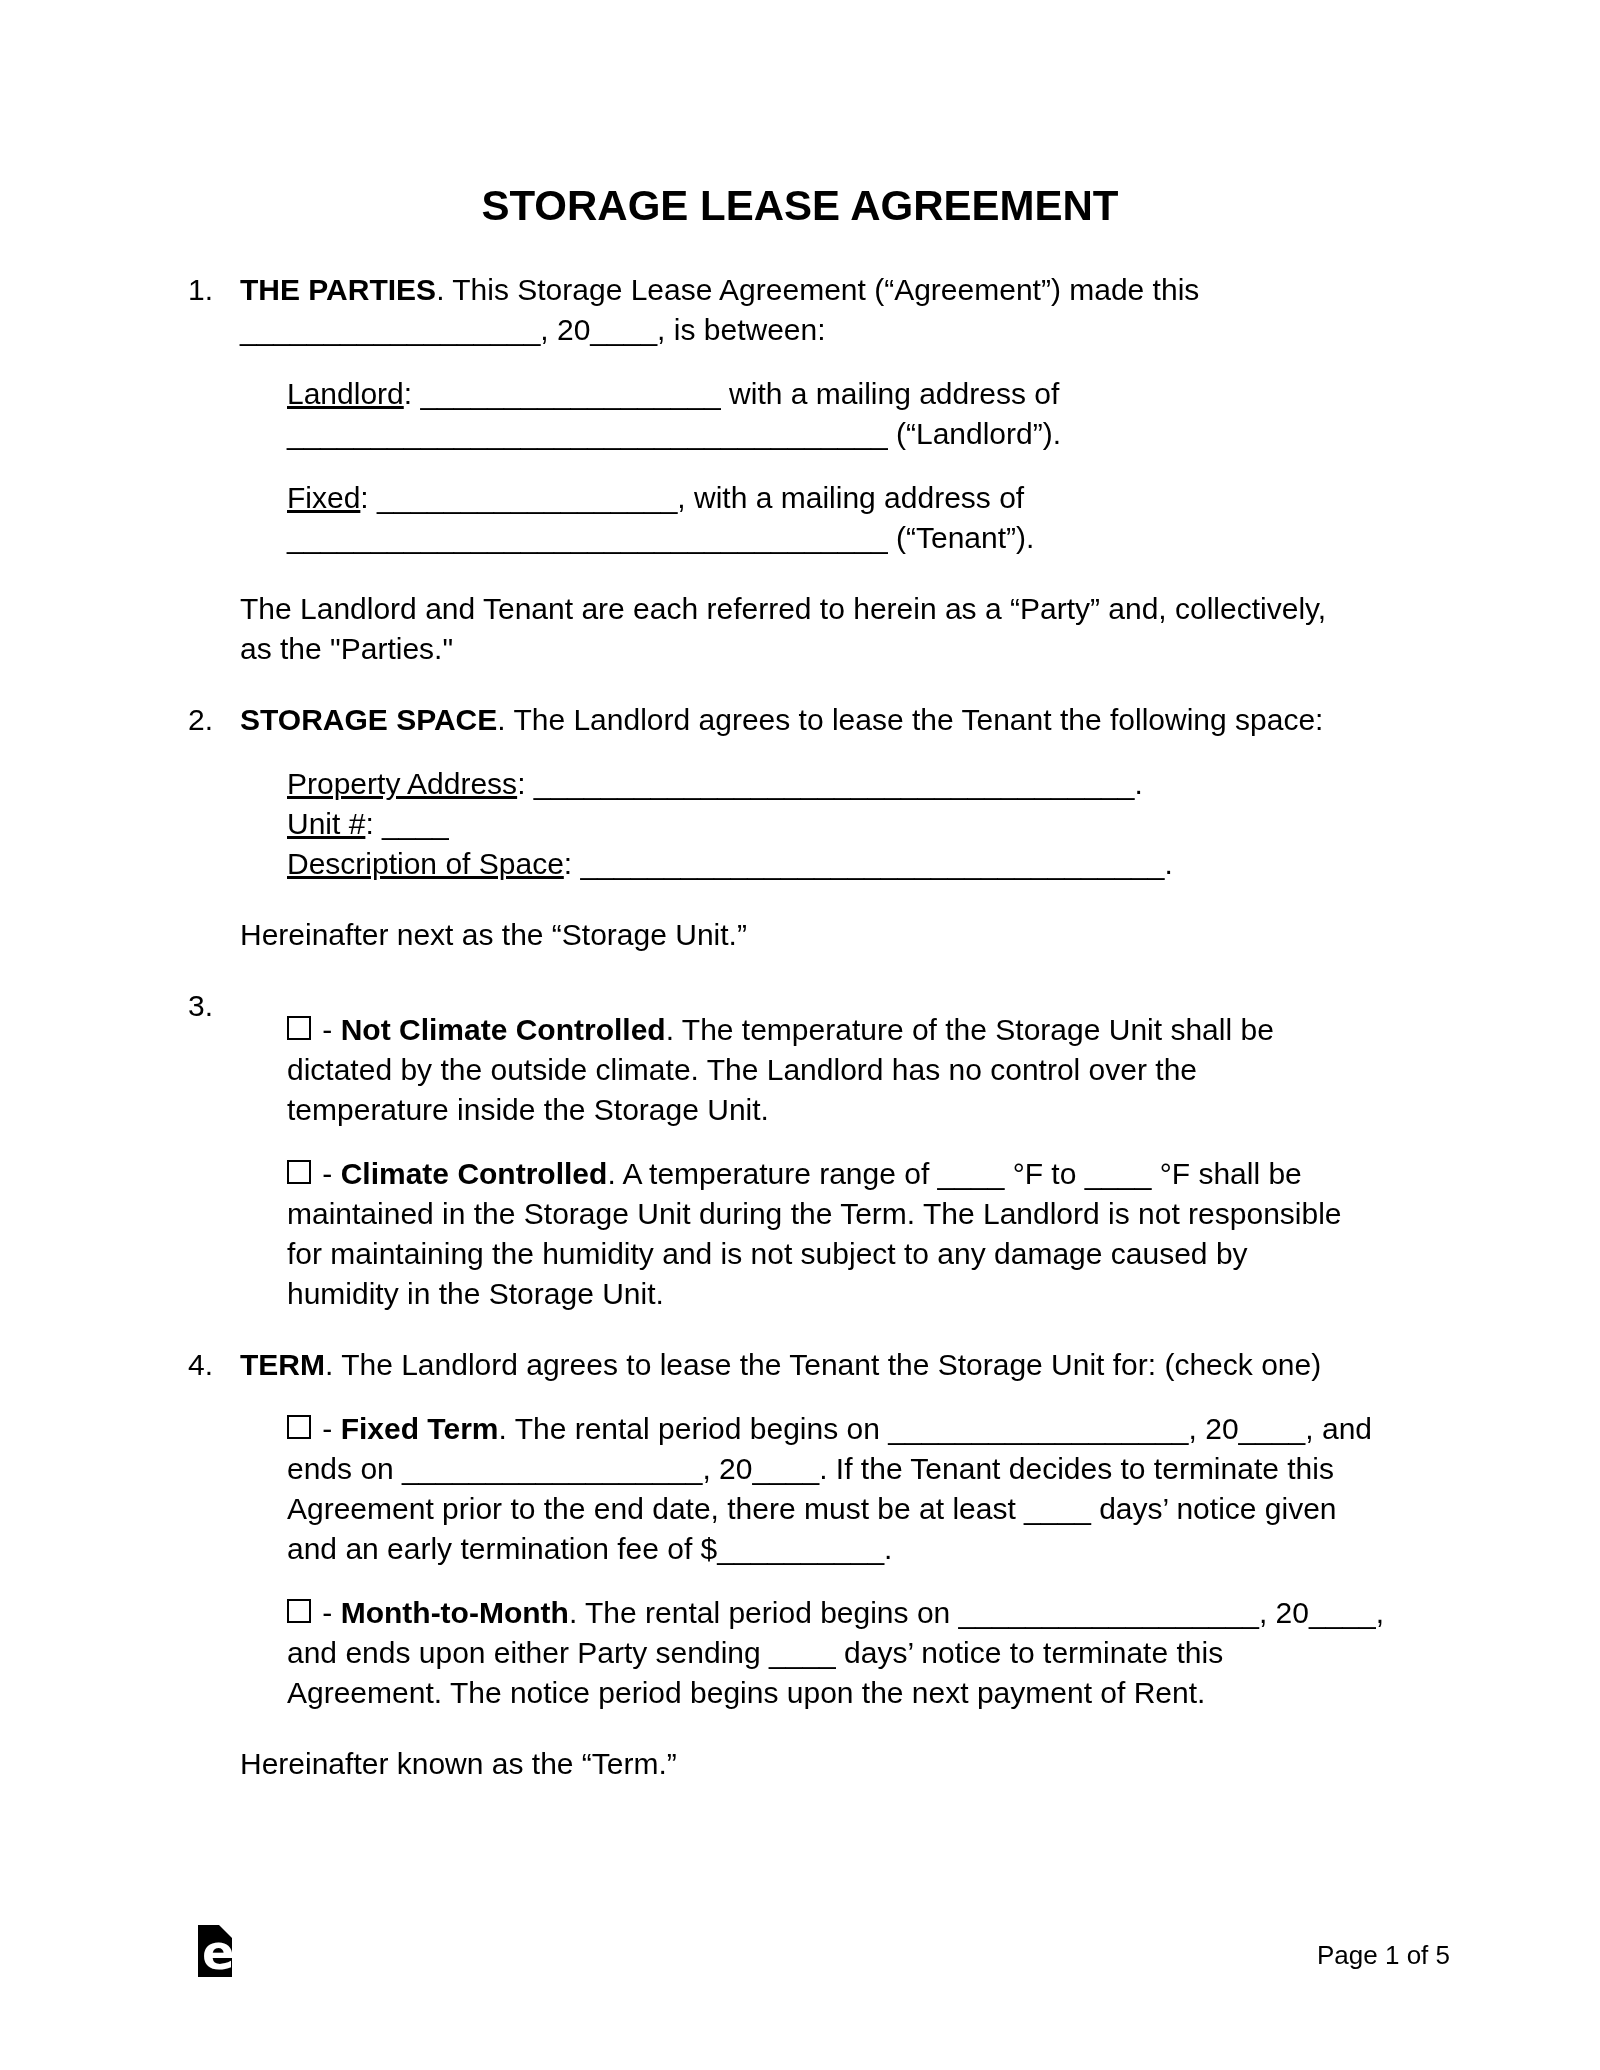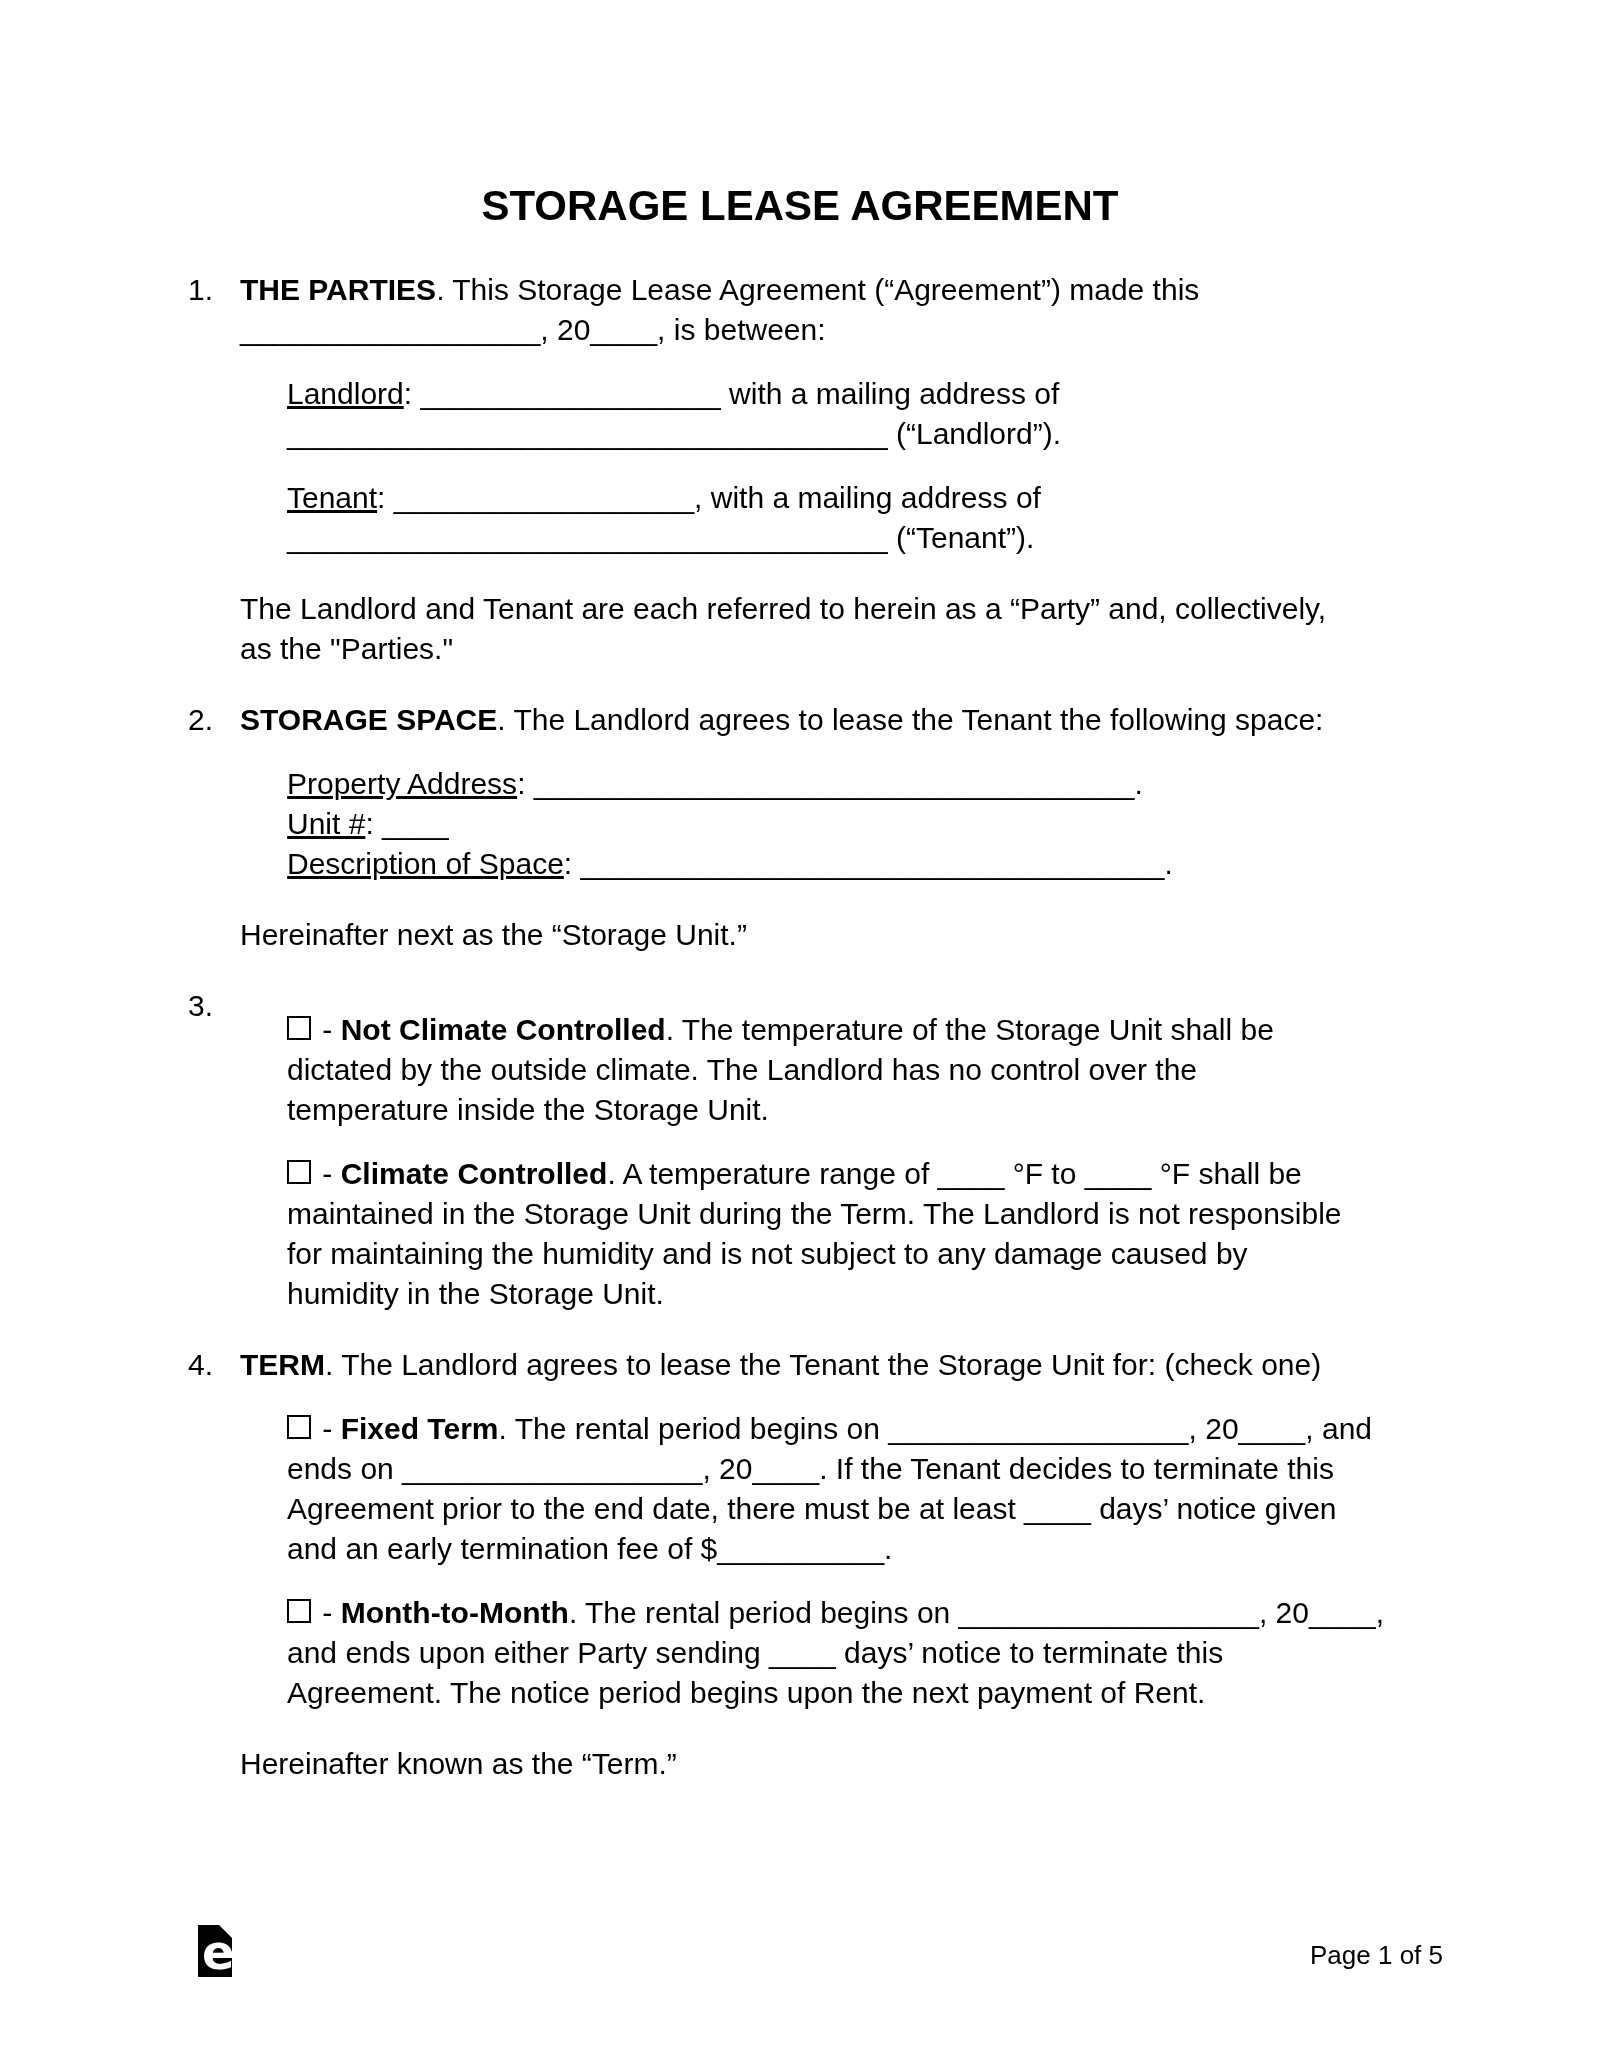--- a/index.html
+++ b/index.html
@@ -34,41 +34,41 @@
   .u{text-decoration:underline;}
   .cbx{
     display:inline-block;
     width:20px;height:20px;
     border:2px solid #000;
     margin-right:3px;
     vertical-align:0px;
   }
   .footer-logo{position:absolute;left:198px;top:1925px;}
   .page-num{
-    position:absolute;right:157px;top:1940px;
+    position:absolute;right:150px;top:1940px;
     font-size:26px;line-height:30px;
   }
 </style>
 </head>
 <body>
 
 <div class="page">
 
   <h1 class="title">STORAGE LEASE AGREEMENT</h1>
 
   <div class="sections">
 
     <div class="item">
       <span class="num">1.</span>
       <div class="ibody">
         <div class="hline"><span class="b">THE PARTIES</span><span>. This Storage Lease Agreement (“Agreement”) made this
 __________________, 20____, is between:</span></div>
         <div class="para indent"><span class="u">Landlord</span><span>: __________________ with a mailing address of
 ____________________________________ (“Landlord”).</span></div>
-        <div class="para indent"><span class="u">Tenant</span><span>: __________________, with a mailing address of
+        <div class="para indent"><span class="u">Fixed</span><span>: __________________, with a mailing address of
 ____________________________________ (“Tenant”).</span></div>
         <div class="para">The Landlord and Tenant are each referred to herein as a “Party” and, collectively,
 as the "Parties."</div>
       </div>
     </div>
 
     <div class="item">
       <span class="num">2.</span>
       <div class="ibody">
         <div class="hline"><span class="b">STORAGE SPACE</span><span>. The Landlord agrees to lease the Tenant the following space:</span></div>

